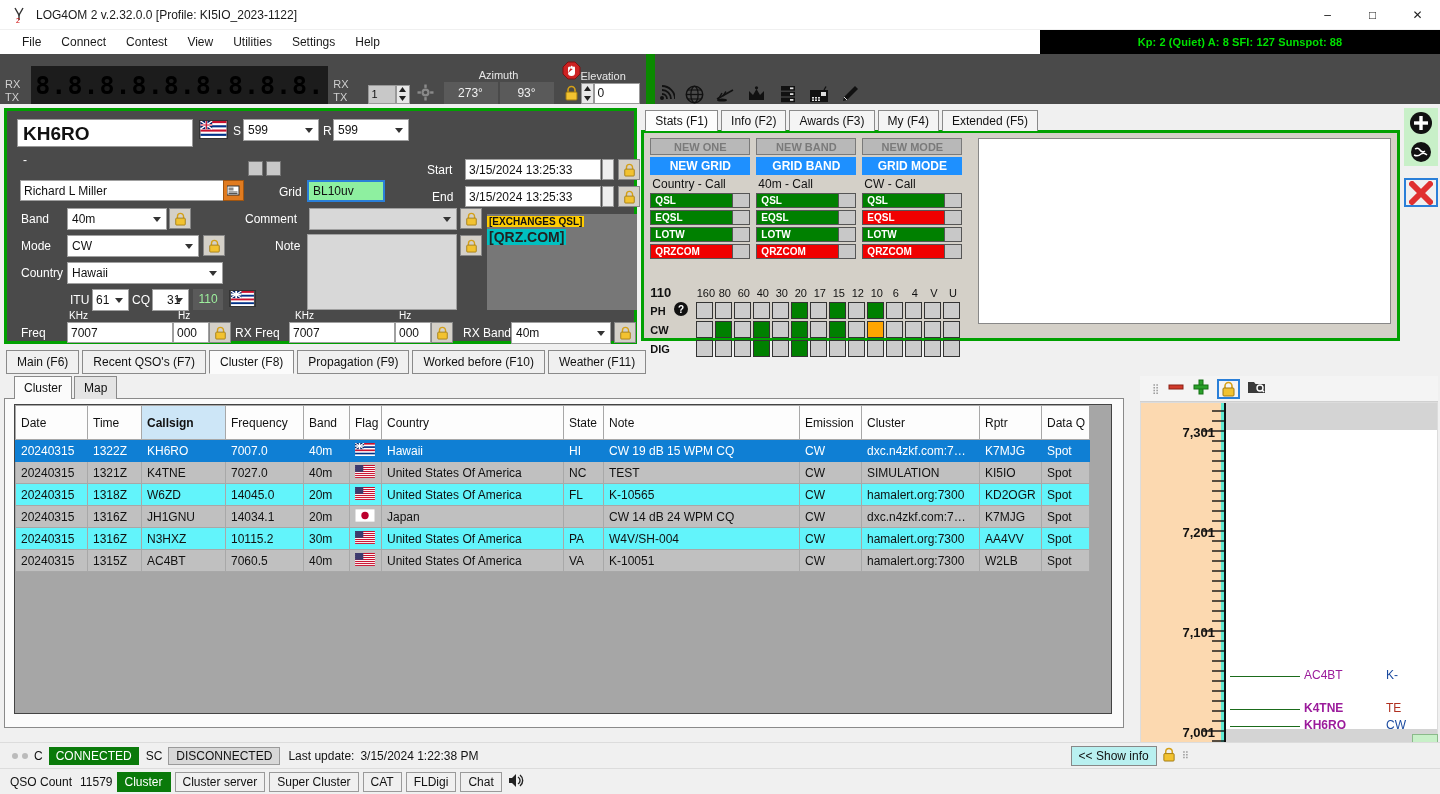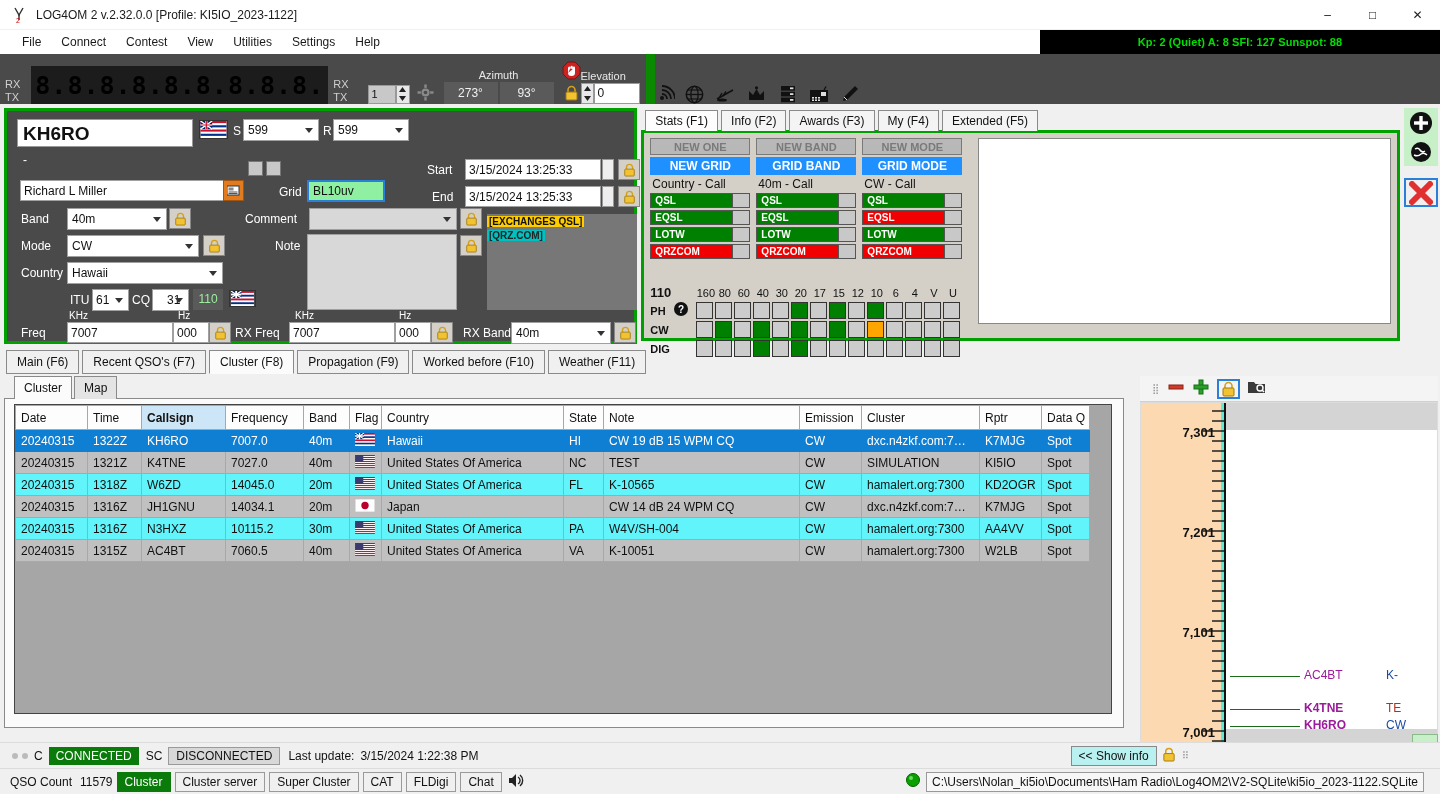--- a/index.html
+++ b/index.html
@@ -134,21 +134,21 @@
   .clusterwrap { display:flex; padding:2px 0 0 4px; }
   .clusterpanel { width:1130px; }
   .subtabs { display:flex; gap:2px; padding-left:10px; }
   .subtab { font-size:12px; padding:4px 9px; border:1px solid #8a8a8a; border-bottom:none;
             background:#e4e4e4; color:#111;}
   .subtab.sel { background:#fbfbfb; }
   .gridbox { margin:0 0 0 4px; border:1px solid #444; background:#a6a6a6;
              width:1098px; height:310px; overflow:hidden; position:relative;}
   table.grid { border-collapse:collapse; width:1046px; font-size:12px; table-layout:fixed;}
   table.grid th { background:#fdfdfd; border:1px solid #a8a8a8; font-weight:normal;
-                  height:24px; text-align:left; padding-left:5px; color:#111; }
+                  height:34px; text-align:left; padding-left:5px; color:#111; }
   table.grid th.sel { background:#cde6f7;font-weight:bold; }
   table.grid td { border:1px solid #a8a8a8; height:22px; padding-left:5px; color:#111;
                   white-space:nowrap; overflow:hidden; }
   tr.r-sel td { background:#0f7fd4; color:#fff; border-color:#0f7fd4; }
   tr.r-gray td { background:#c0c0c0; }
   tr.r-cyan td { background:#62f4fb; }
   td.t-red { color:#e00000; }
   td.hl-dark { background:#5a5a5a; color:#fff; }
   td.hl-yellow { background:#ffcc00; color:#111; }
 
@@ -478,21 +478,21 @@
       <div style="position:absolute;left:300px;top:123px;width:150px;height:76px;background:#d8d8d8;border:1px solid #a0a0a0"></div>
       <div class="lock" style="position:absolute;left:453px;top:124px">
         <svg width="13" height="14" viewBox="0 0 15 16">
             <path d="M4 7 V5 a3.5 3.5 0 0 1 7 0 V7" stroke="#d4a017" stroke-width="1.6" fill="none"></path>
             <rect x="2" y="7" width="11" height="8" rx="1" fill="#f2c230" stroke="#a07a10"></rect>
           </svg>
       </div>
 
       <div style="position:absolute;left:480px;top:103px;width:150px;height:96px;background:#777">
         <div style="background:#ffcc00;color:#111;font-size:10px;font-weight:bold;display:inline-block;padding:0 2px">[EXCHANGES QSL]</div><br>
-        <div style="background:#00c0c0;color:#222;font-size:10px;font-weight:bold;display:inline-block;padding:0 2px;margin-top:1px">[QRZ.COM]</div>
+        <div style="background:#00c0c0;color:#222;font-size:14px;font-weight:bold;display:inline-block;padding:0 2px;margin-top:1px">[QRZ.COM]</div>
       </div>
 
       <div style="position:absolute;left:62px;top:199px;color:#fff;font-size:10px">KHz</div>
       <div style="position:absolute;left:171px;top:199px;color:#fff;font-size:10px">Hz</div>
       <div style="position:absolute;left:14px;top:215px" class="lbl">Freq</div>
       <div class="inp" style="position:absolute;left:60px;top:211px;width:106px">7007</div>
       <div class="inp" style="position:absolute;left:166px;top:211px;width:36px">000</div>
       <div class="lock" style="position:absolute;left:202px;top:211px">
         <svg width="13" height="14" viewBox="0 0 15 16">
             <path d="M4 7 V5 a3.5 3.5 0 0 1 7 0 V7" stroke="#d4a017" stroke-width="1.6" fill="none"></path>
@@ -1047,22 +1047,15 @@
     <span class="bbtn">CAT</span>
     <span class="bbtn">FLDigi</span>
     <span class="bbtn">Chat</span>
     <span style="margin-left:6px">
       <svg width="16" height="15" viewBox="0 0 16 15">
           <polygon points="1,5 4,5 8,1 8,14 4,10 1,10" fill="#222"></polygon>
           <path d="M10 4 a4 4 0 0 1 0 7" stroke="#222" stroke-width="1.4" fill="none"></path>
           <path d="M12 2 a7 7 0 0 1 0 11" stroke="#222" stroke-width="1.4" fill="none"></path>
         </svg>
     </span>
-    <span class="dbpath">
-      <span><svg width="14" height="14">
-            <circle cx="7" cy="7" r="6.5" fill="#0aa000" stroke="#066000"></circle>
-            <circle cx="5" cy="5" r="2" fill="#7ee87e" opacity=".8"></circle>
-          </svg></span>
-      <span class="dbtext">C:\Users\Nolan_ki5io\Documents\Ham Radio\Log4OM2\V2-SQLite\ki5io_2023-1122.SQLite</span>
-    </span>
   </div>
 
 </div>
 
 </body></html>

